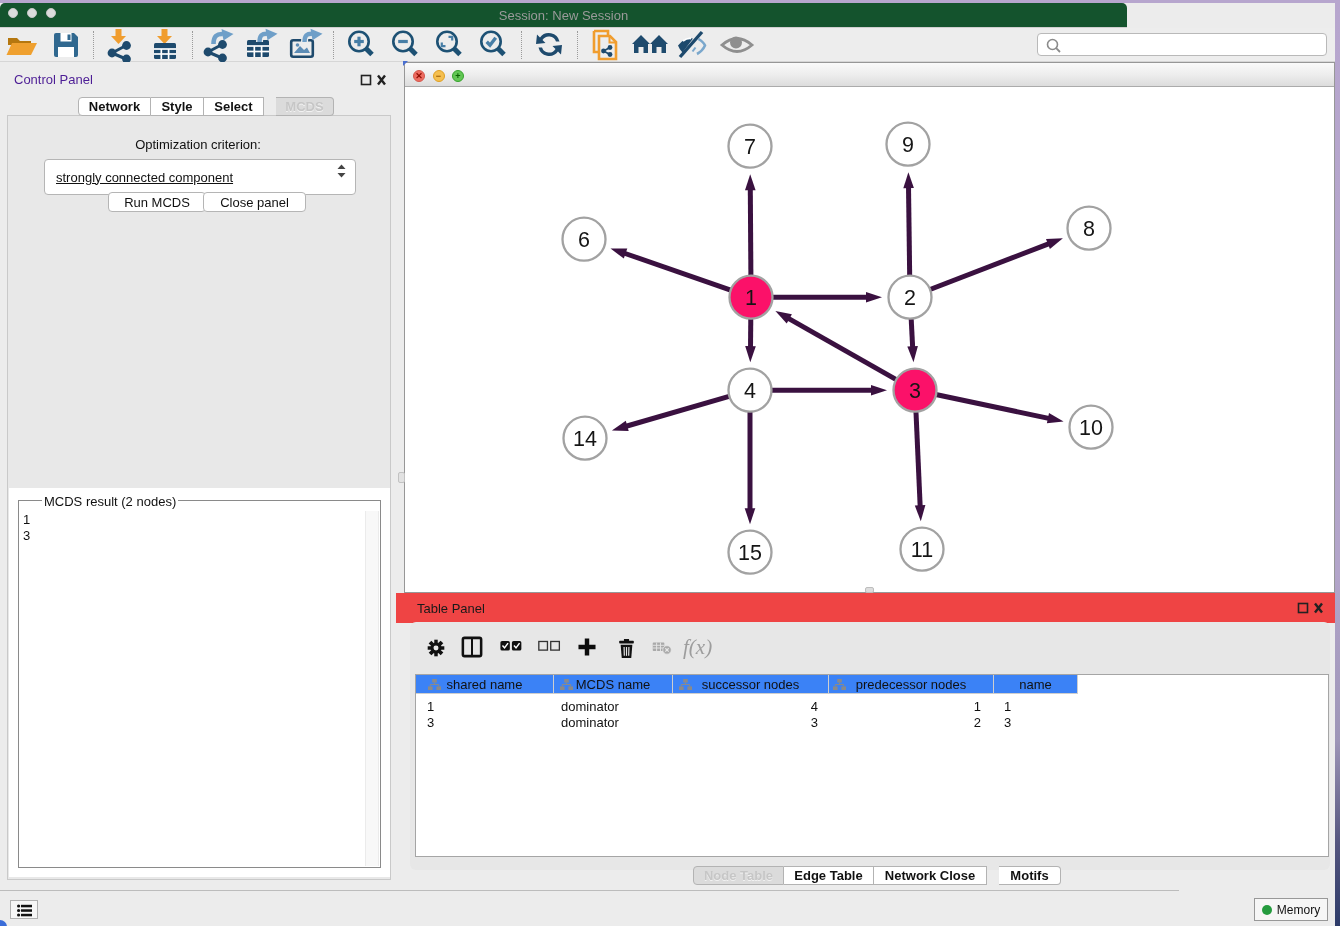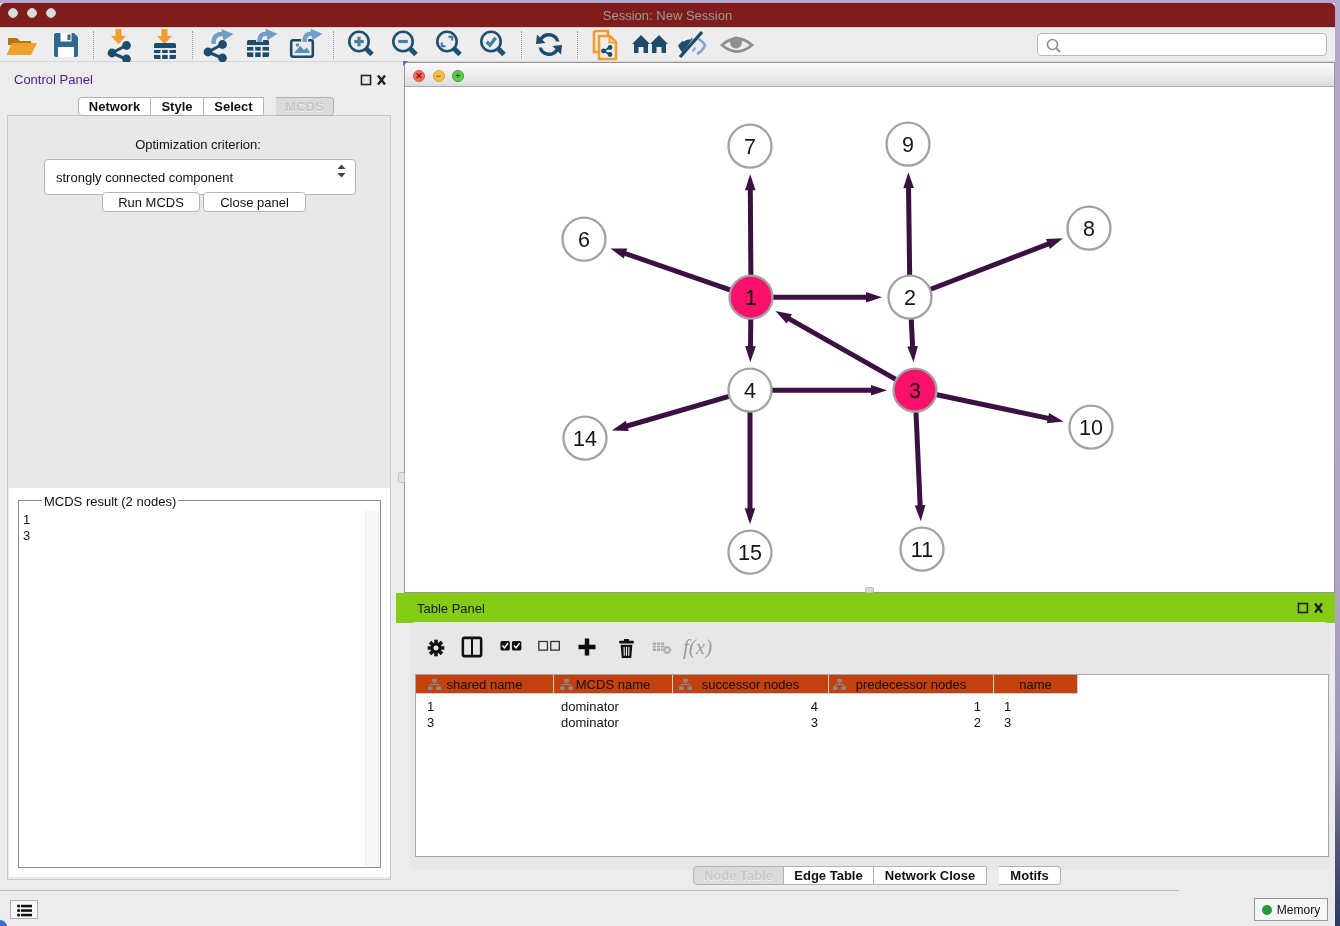--- a/index.html
+++ b/index.html
@@ -3,21 +3,21 @@
 <style>
 * { margin:0; padding:0; box-sizing:border-box; }
 html,body { width:1340px; height:926px; overflow:hidden; }
 body { font-family:"Liberation Sans", sans-serif; background:#ececec; position:relative; }
 .abs { position:absolute; }
 
 #edge-top { left:0; top:0; width:1340px; height:3px; background:#b7a6ce; }
 #edge-right { right:0; top:0; width:5px; height:926px;
   background:linear-gradient(#b7a6ce 0%, #b3a5ca 62%, #9d95b7 80%, #55567f 91%, #2c3a68 100%); }
 
-#titlebar { left:0; top:3px; width:1335px; height:25px; background:#7f1d1d;
+#titlebar { left:0; top:3px; width:1127px; height:25px; background:#14532d;
   border-bottom:1px solid #cfcfcf; border-radius:5px 5px 0 0; }
 #titlebar .light { position:absolute; top:5px; width:10px; height:10px; border-radius:50%;
   background:#dcdcdc; border:1px solid #c6c6c6; }
 #title-text { width:100%; text-align:center; top:5px; color:#9a9a9a; font-size:13px; }
 
 #toolbar { left:0; top:28px; width:1335px; height:34px; background:#ededed;
   border-bottom:1px solid #d6d6d6; }
 .tsep { position:absolute; top:3px; height:28px; width:0;
   border-left:1px dotted #9a9a9a; }
 .ticon { position:absolute; top:0; }
@@ -32,48 +32,48 @@
 #cp-tabs { left:78px; top:97px; height:19px; }
 #cp-tabs .tab, #bt-tabs .tab { background:#fff; border:1px solid #b3b3b3; border-left:none;
   color:#111; display:flex; align-items:center; justify-content:center; height:100%; }
 #cp-tabs .tab:first-child, #bt-tabs .tab:first-child { border-left:1px solid #b3b3b3; border-radius:4px 0 0 4px; }
 #cp-tabs .tab:last-child, #bt-tabs .tab:last-child { border-radius:0 4px 4px 0;margin-left:12px; }
 .tab.sel { background:#dbdbdb !important; color:#c6c6c6 !important;
   text-shadow:0 1px 0 #f2f2f2; }
 #opt-label { left:0; top:137px; width:396px; text-align:center; font-size:13px; color:#111; }
 #combo { left:44px; top:159px; width:312px; height:36px; background:#fff;
   border:1px solid #b5b5b5; border-radius:4px; font-size:13px; color:#111;
-  display:flex; align-items:center; padding-left:11px; }
+  display:flex; align-items:center; padding-left:11px;text-decoration:underline; }
 .btn { position:absolute; height:20px; background:#fff; border:1px solid #b5b5b5;
   border-radius:4px; font-size:13px; color:#111; display:flex; align-items:center;
   justify-content:center; }
-#btn-run { left:102px; top:192px; width:98px; }
+#btn-run { left:108px; top:192px; width:98px; }
 #btn-close { left:203px; top:192px; width:103px; }
 #mcds-panel { left:9px; top:488px; width:381px; height:389px; background:#fff; }
 #fieldset { left:18px; top:500px; width:363px; height:368px; border:1px solid #8a8a8a; }
 #fieldset-legend { left:22px; top:494px; background:#fff; padding:0 2px; font-size:13px; color:#111; z-index:3;margin-left:20px; }
 #mcds-text { left:20px; top:502px; width:359px; height:364px; background:#fff;
   font-size:13px; color:#111; line-height:16px; padding:10px 0 0 3px; }
 #mcds-scroll { left:365px; top:511px; width:14px; height:355px; background:#f8f8f8;
   border-left:1px solid #ebebeb; border-right:1px solid #ebebeb; }
 
 #netwin { left:404px; top:62px; width:931px; height:531px; border:1px solid #979797;
   background:#fff; }
 #net-titlebar { left:0; top:0; width:929px; height:24px;
   background:linear-gradient(#fafafa, #ececec 55%, #dcdcdc); border-bottom:1px solid #ababab; }
 #net-title { width:100%; text-align:center; top:5px; font-size:13px; color:#111; }
 .tl { position:absolute; top:7px; width:12px; height:12px; border-radius:50%;
   display:flex; align-items:center; justify-content:center; font-size:9px; font-weight:bold; }
 
-#tp-head { left:396px; top:593px; width:939px; height:30px; background:#84cc16; }
+#tp-head { left:396px; top:593px; width:939px; height:30px; background:#ef4444; }
 #tp-title { left:21px; top:8px; font-size:13px; color:#1a1a1a; }
 #tp-pane { left:410px; top:622px; width:920px; height:248px; background:#e7e7e7; border-radius:6px; }
 #ttable { left:415px; top:674px; width:914px; height:183px; background:#fff;
   border:1px solid #a5a5a5; font-size:13px; color:#111; }
-.thead { position:absolute; top:0; height:19px; background:#c2410c;
+.thead { position:absolute; top:0; height:19px; background:#3b82f6;
   border-right:1px solid #cecece; border-bottom:1px solid #cecece;
   display:flex; align-items:center; justify-content:center; font-size:13px; }
 .trow { position:absolute; font-size:13px; }
 #bt-tabs { left:693px; top:866px; height:19px; }
 
 #statusbar { left:0; top:890px; width:1179px; height:36px; background:#ececec;
   border-top:1px solid #bcbcbc; }
 #list-btn { left:10px; top:9px; width:28px; height:19px; background:#f6f6f6;
   border:1px solid #b0b0b0; }
 #mem-btn { left:1254px; top:7px; width:74px; height:23px; background:#f6f6f6;

